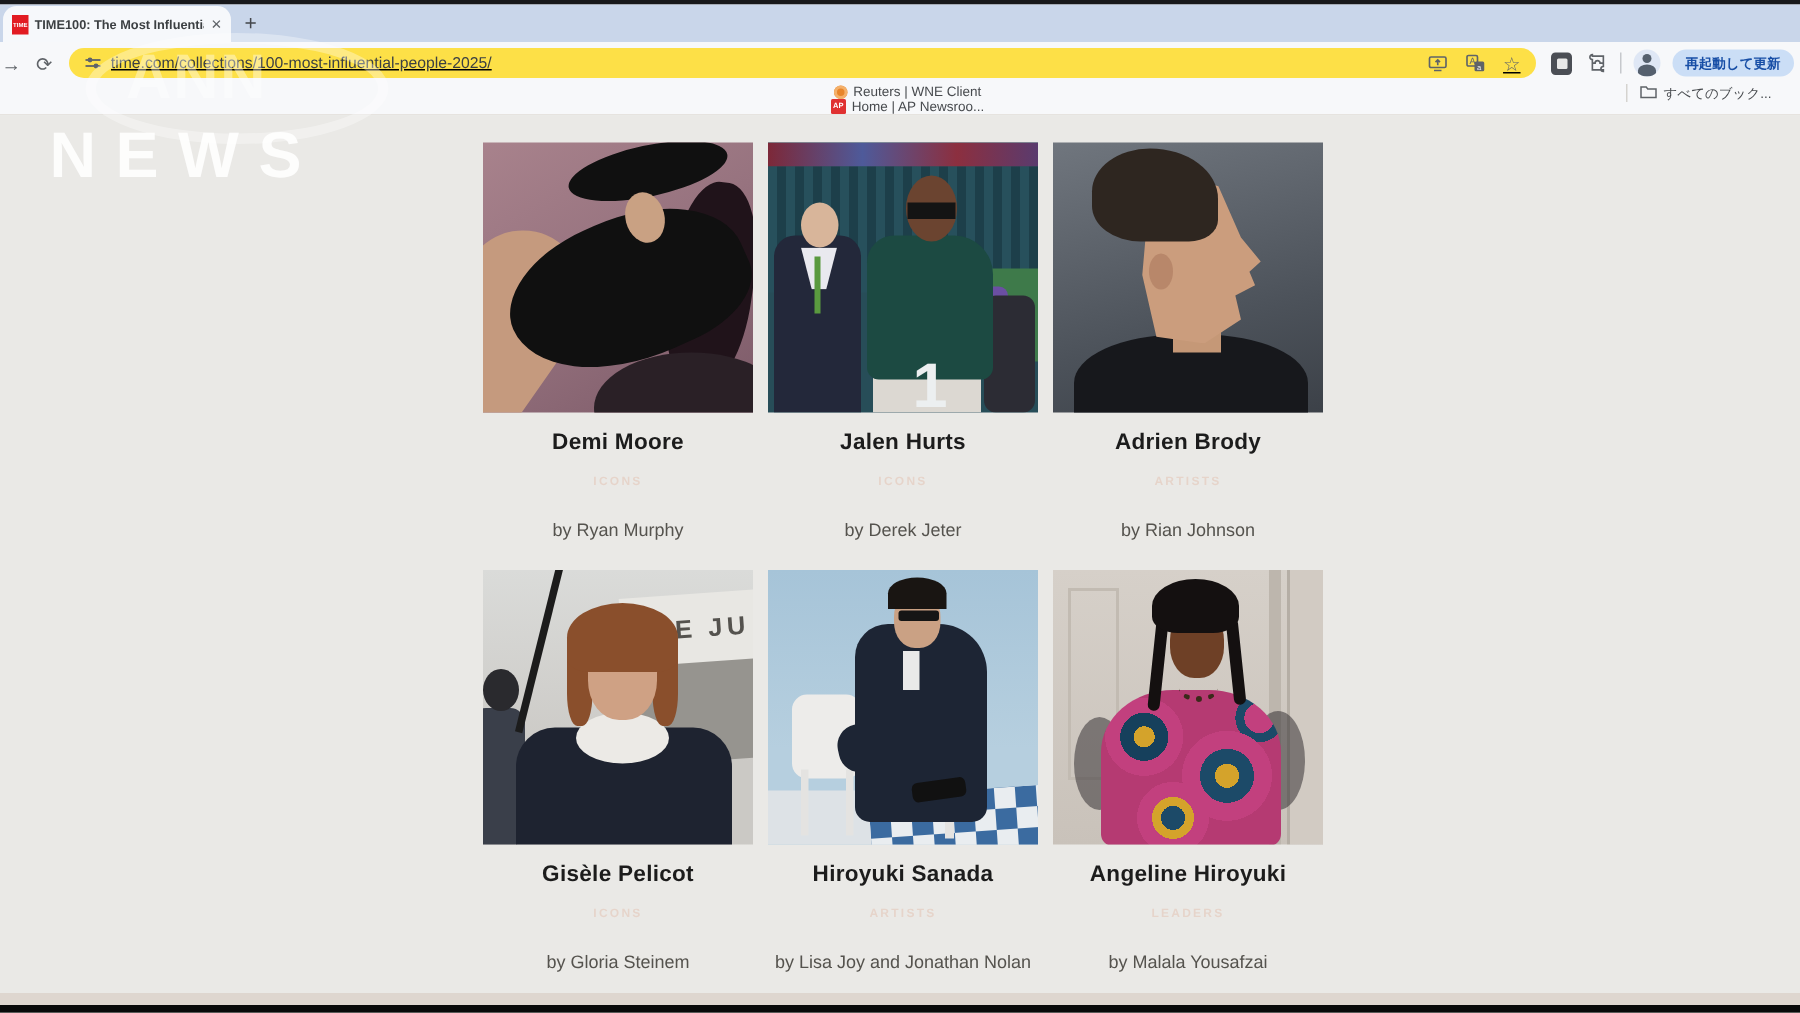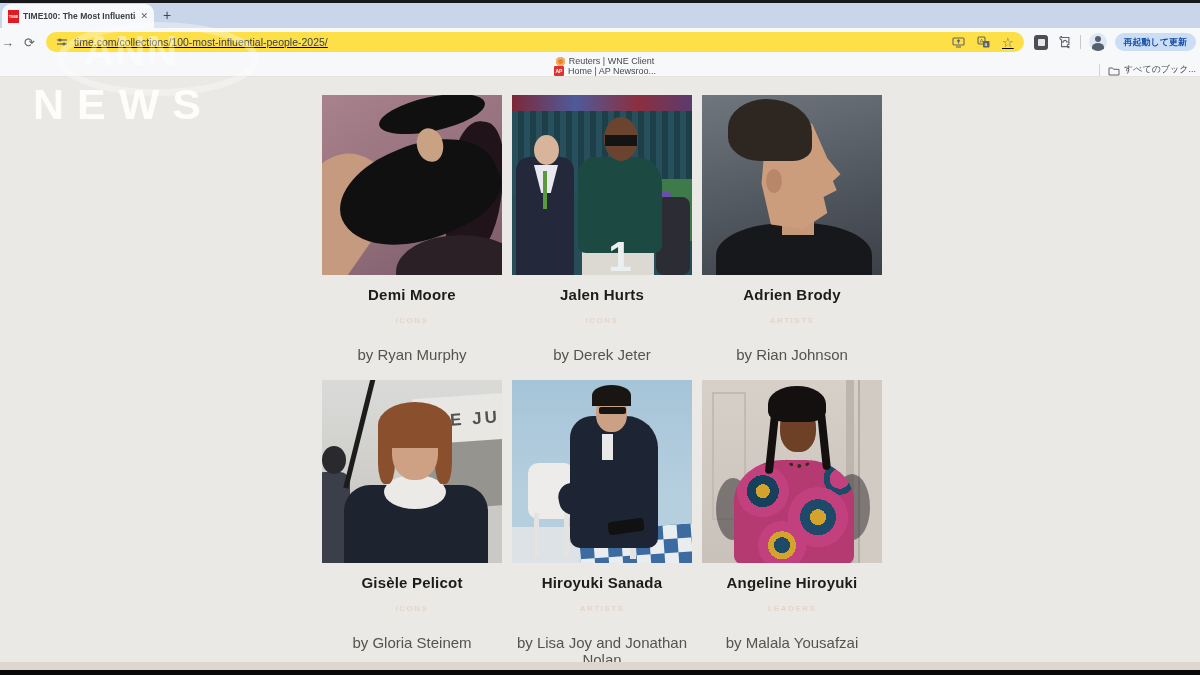--- a/index.html
+++ b/index.html
@@ -40,35 +40,35 @@
               font-weight:bold;display:flex;align-items:center;padding:0 9px;margin:0 4px 0 8px;white-space:nowrap;}
 
   
   .bmbar{position:absolute;top:56px;left:0;right:0;height:20px;background:#f7f8fa;
          border-bottom:1px solid #e6e3df;display:flex;align-items:center;font-size:9px;color:#474a4e;flex-direction:column;}
   .bm{display:flex;align-items:center;margin-left:10px;white-space:nowrap;}
   .bm-dot{width:9px;height:9px;border-radius:50%;background:#e8852a;margin-right:4px;
           box-shadow:inset 0 0 0 2px #f4b06a;}
   .bm-ap{width:10px;height:10px;background:#e03131;color:#fff;font-size:5px;font-weight:bold;
          display:flex;align-items:center;justify-content:center;margin-right:4px;border-radius:1px;}
-  .bm-right{position:absolute;right:4px;top:0;height:100%;display:flex;align-items:flex-end;}
+  .bm-right{position:absolute;right:19px;top:0;height:100%;display:flex;align-items:flex-start;}
   .bm-sep{width:1px;height:12px;background:#d5d3cf;margin-right:8px;}
   .folder{margin-right:4px;display:flex;}
 
   
   .page{position:absolute;top:77px;left:0;right:0;height:585px;background:#eae9e6;}
   .row{position:absolute;left:322px;display:flex;}
   .row1{top:18px;}
   .row2{top:303px;}
   .card{width:180px;margin-right:10px;text-align:center;}
   .photo{width:180px;height:180px;position:relative;overflow:hidden;background:#999;}
   .row2 .photo{height:183px;}
   .pname{margin-top:11px;font-size:15px;font-weight:bold;color:#1c1c1c;letter-spacing:.2px;}
   .pcat{margin-top:13px;font-size:8px;letter-spacing:1.5px;color:#d98c6a;opacity:.22;font-weight:bold;}
-  .pby{margin-top:21px;font-size:15px;color:#55534e;}
+  .pby{margin-top:21px;font-size:12px;color:#55534e;}
 
   
   .p-demi{background:linear-gradient(150deg,#a8828c 0%,#97737f 45%,#7c5a68 100%);}
   .dm-leg{position:absolute;left:-34px;bottom:-24px;width:86px;height:150px;background:#c59a7e;
           transform:rotate(35deg);border-radius:40px;}
   .dm-body{position:absolute;left:16px;top:50px;width:162px;height:96px;background:#101010;
            border-radius:45% 55% 35% 60%;transform:rotate(-24deg);}
   .dm-arm{position:absolute;left:56px;top:2px;width:108px;height:34px;background:#101010;
           border-radius:50%;transform:rotate(-12deg);}
   .dm-face{position:absolute;left:95px;top:33px;width:26px;height:34px;background:#c9a183;

